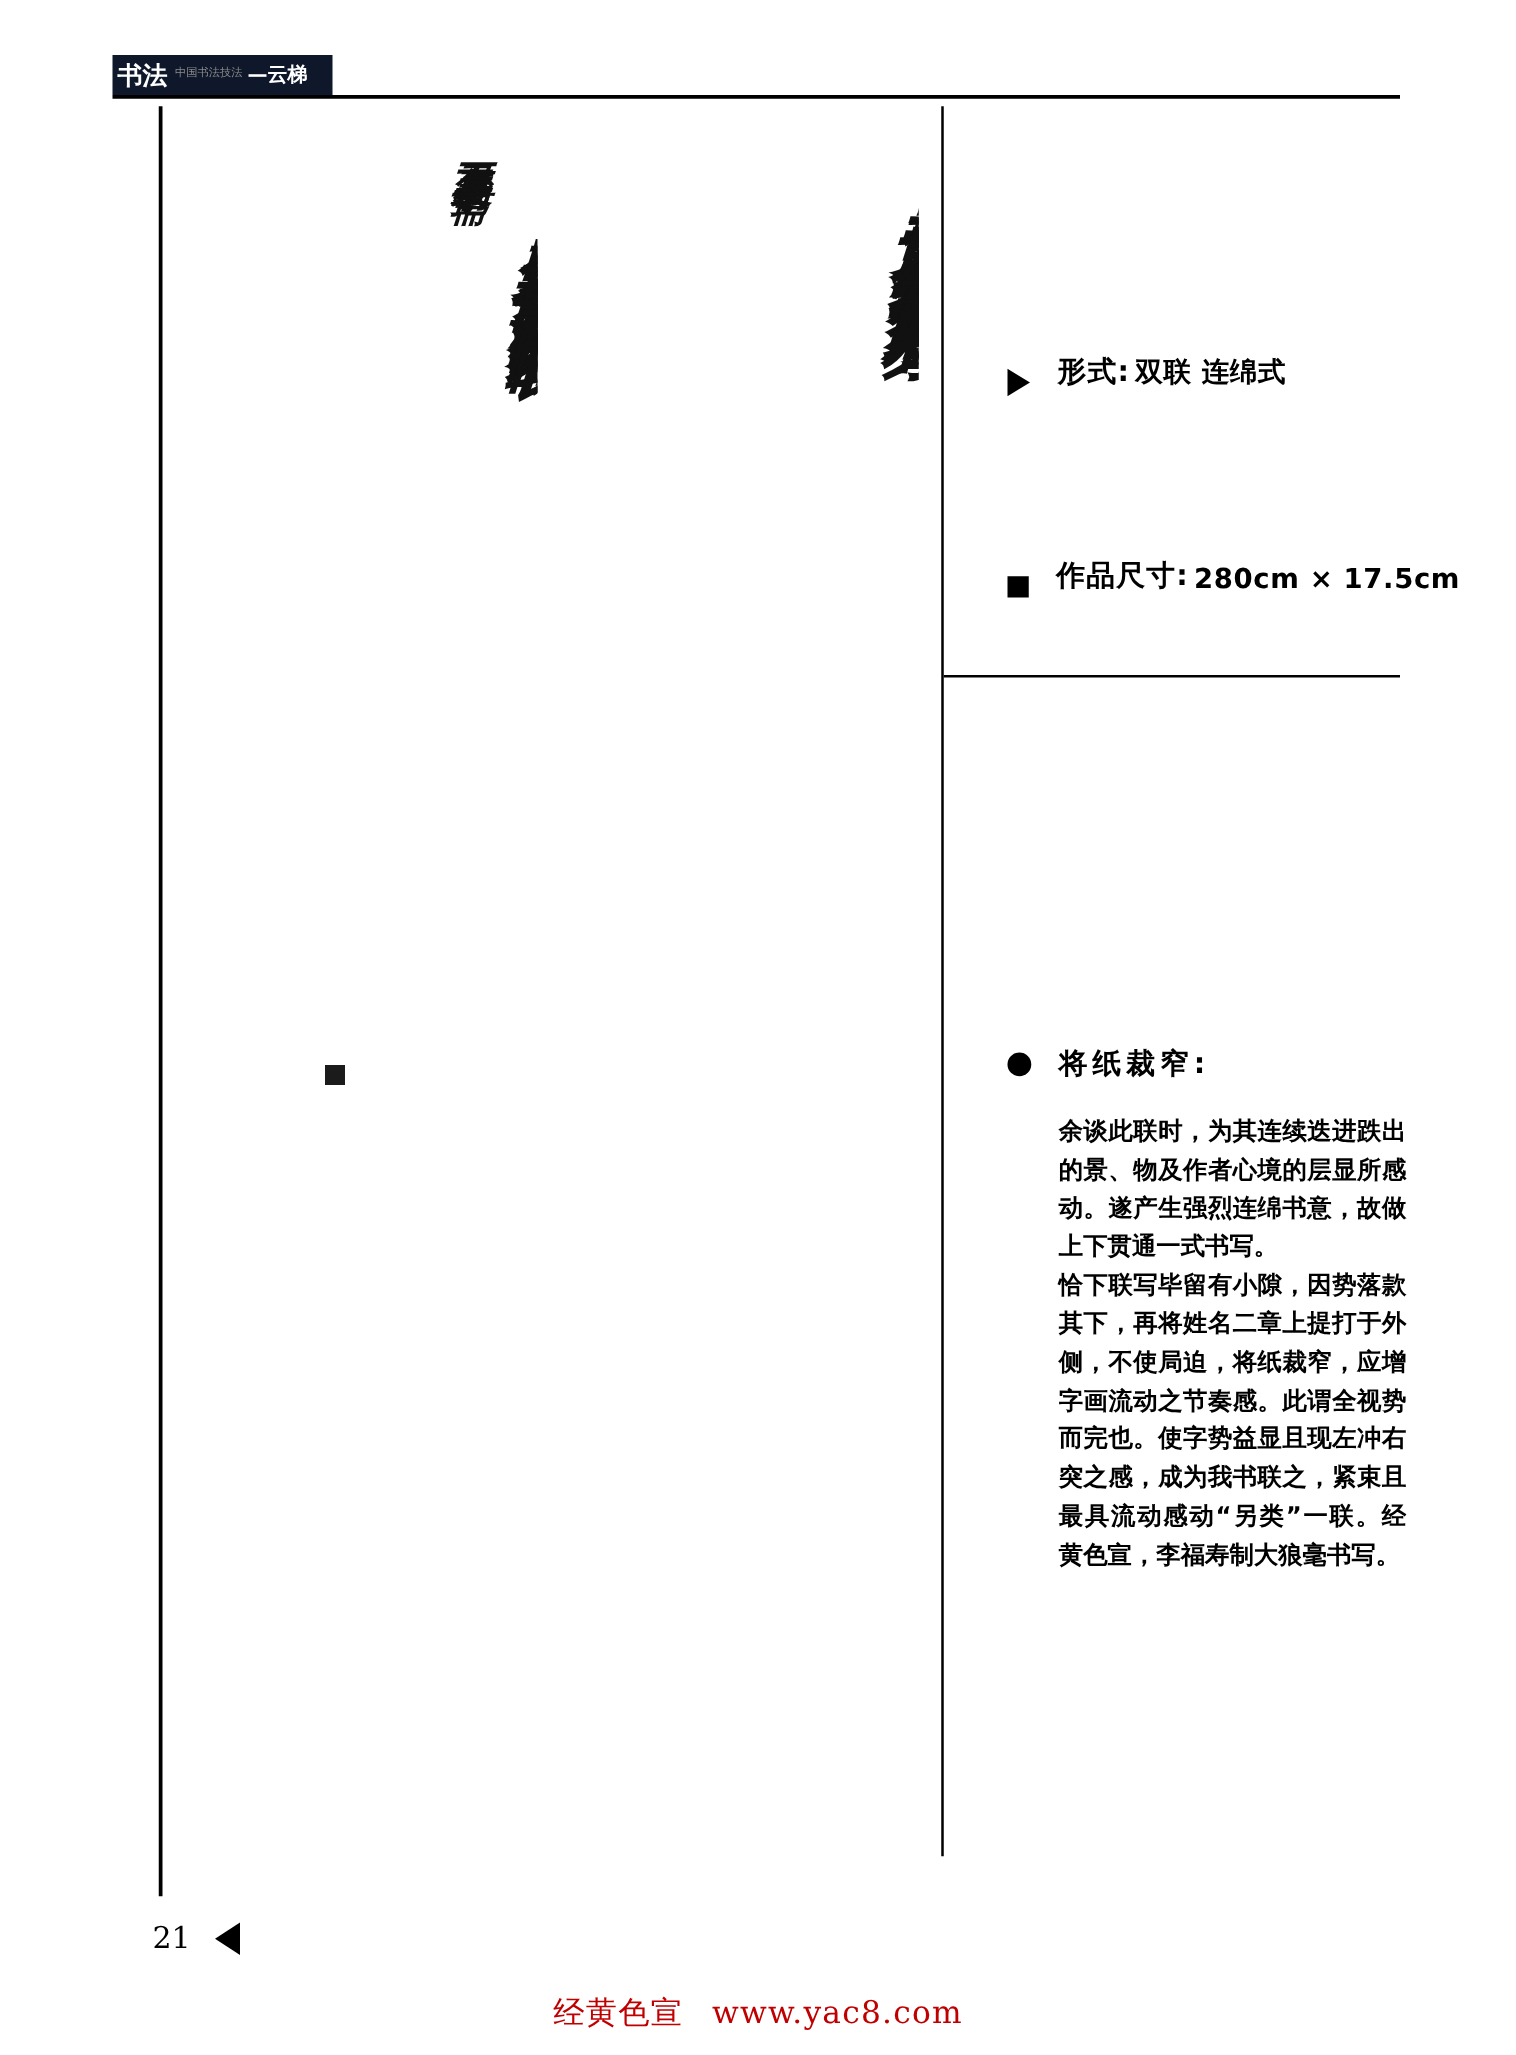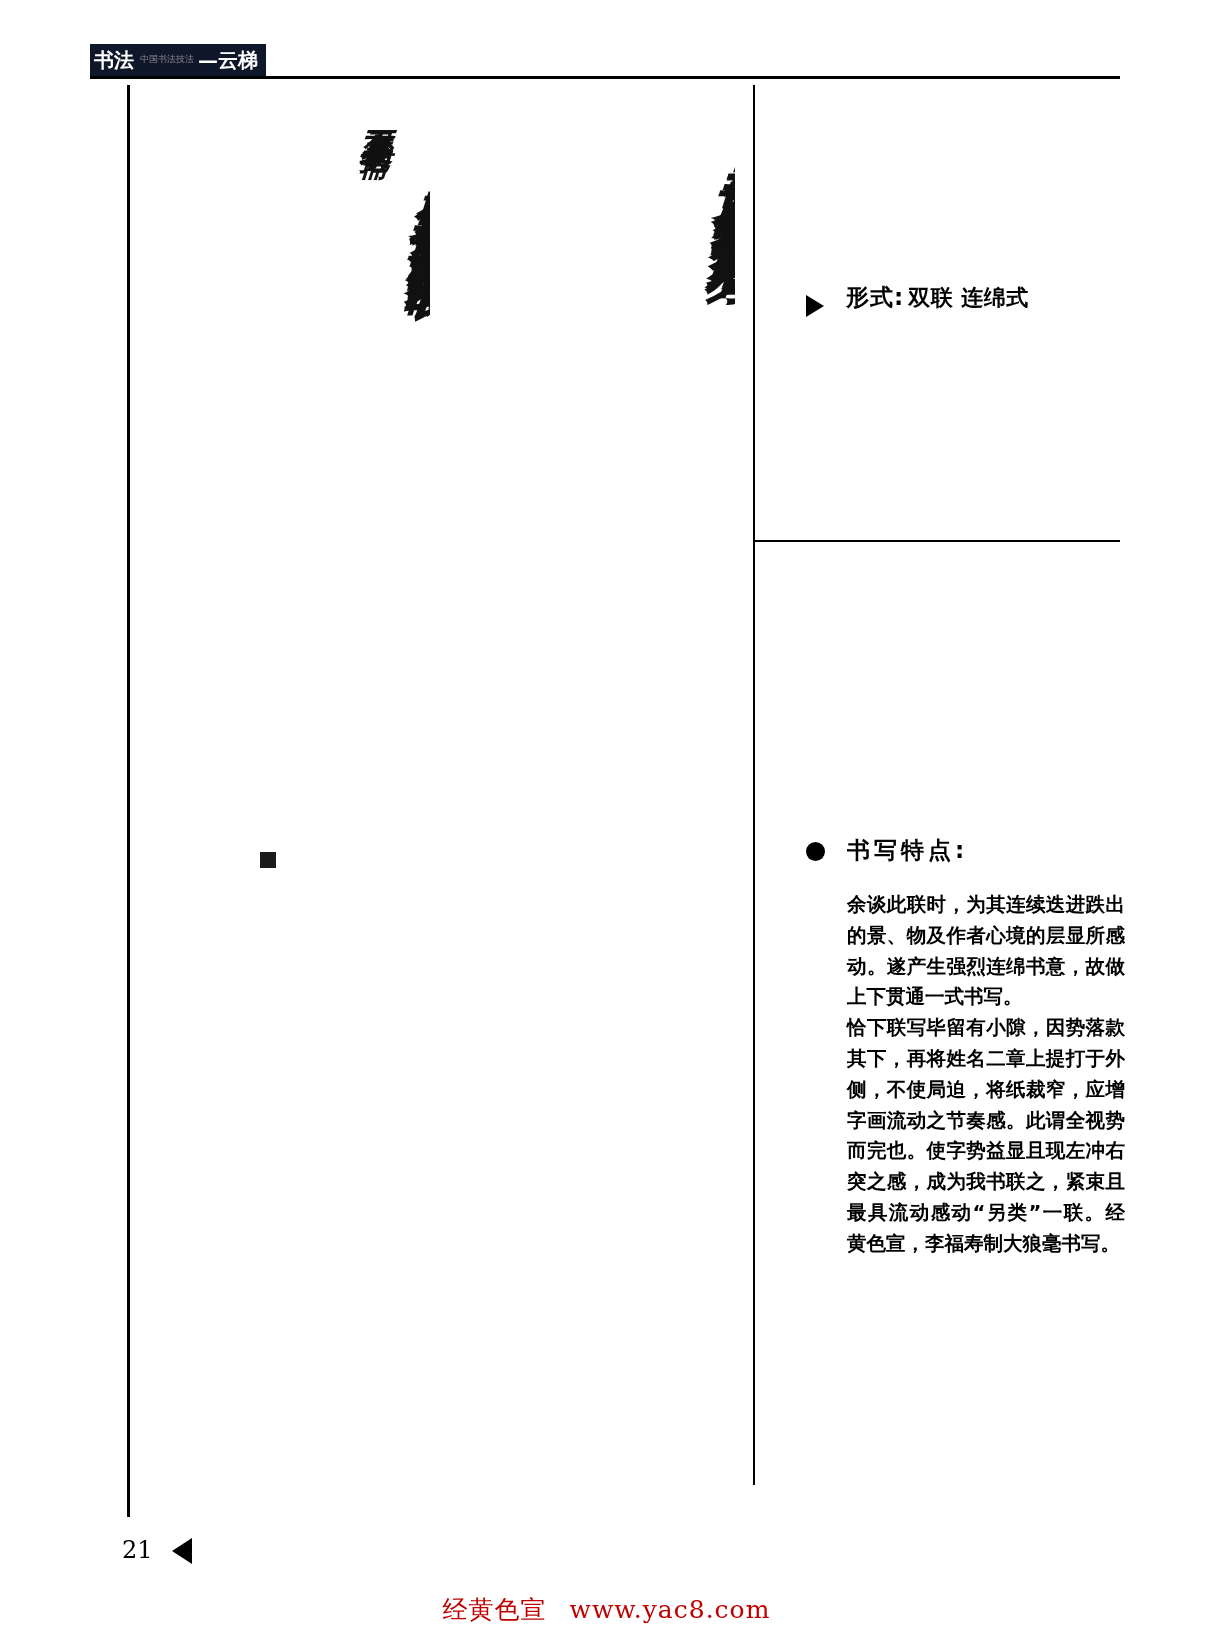--- a/index.html
+++ b/index.html
@@ -40,21 +40,21 @@
     color: #8a8a8a;
     font-size: 9px;
     line-height: 1.05;
     padding-left: 6px;
     padding-right: 4px;
     white-space: nowrap;
     align-self: center;
   }
   .header-suffix {
     color: #ffffff;
-    font-size: 20px;
+    font-size: 16px;
     font-weight: bold;
     white-space: nowrap;
     line-height: 1;
   }
   .header-rule {
     position: absolute;
     left: 90px;
     top: 76px;
     width: 1030px;
     height: 3px;
@@ -312,26 +312,31 @@
 </div>
 
 <div class="info-panel">
 
   <div class="meta-row meta-form">
     <span class="bullet-tri"></span>
     <span class="meta-label">形式:</span>
     <span class="meta-value">双联 连绵式</span>
   </div>
 
+  <div class="meta-row meta-size">
+    <span class="bullet-sq"></span>
+    <span class="meta-label">作品尺寸:</span>
+    <span class="meta-value">280cm × 17.5cm</span>
+  </div>
 
 
   <div class="section section-notes">
     <div class="section-head">
       <span class="bullet-dot"></span>
-      <span class="section-title">书写特点:</span>
+      <span class="section-title">将纸裁窄:</span>
     </div>
     <div class="notes-body">
       <p class="notes-para">余谈此联时，为其连续迭进跌出的景、物及作者心境的层显所感动。遂产生强烈连绵书意，故做上下贯通一式书写。</p>
       <p class="notes-para">恰下联写毕留有小隙，因势落款其下，再将姓名二章上提打于外侧，不使局迫，将纸裁窄，应增字画流动之节奏感。此谓全视势而完也。使字势益显且现左冲右突之感，成为我书联之，紧束且最具流动感动“另类”一联。经黄色宣，李福寿制大狼毫书写。</p>
     </div>
   </div>
 
 </div>
 
 <div class="page-num">21</div>

